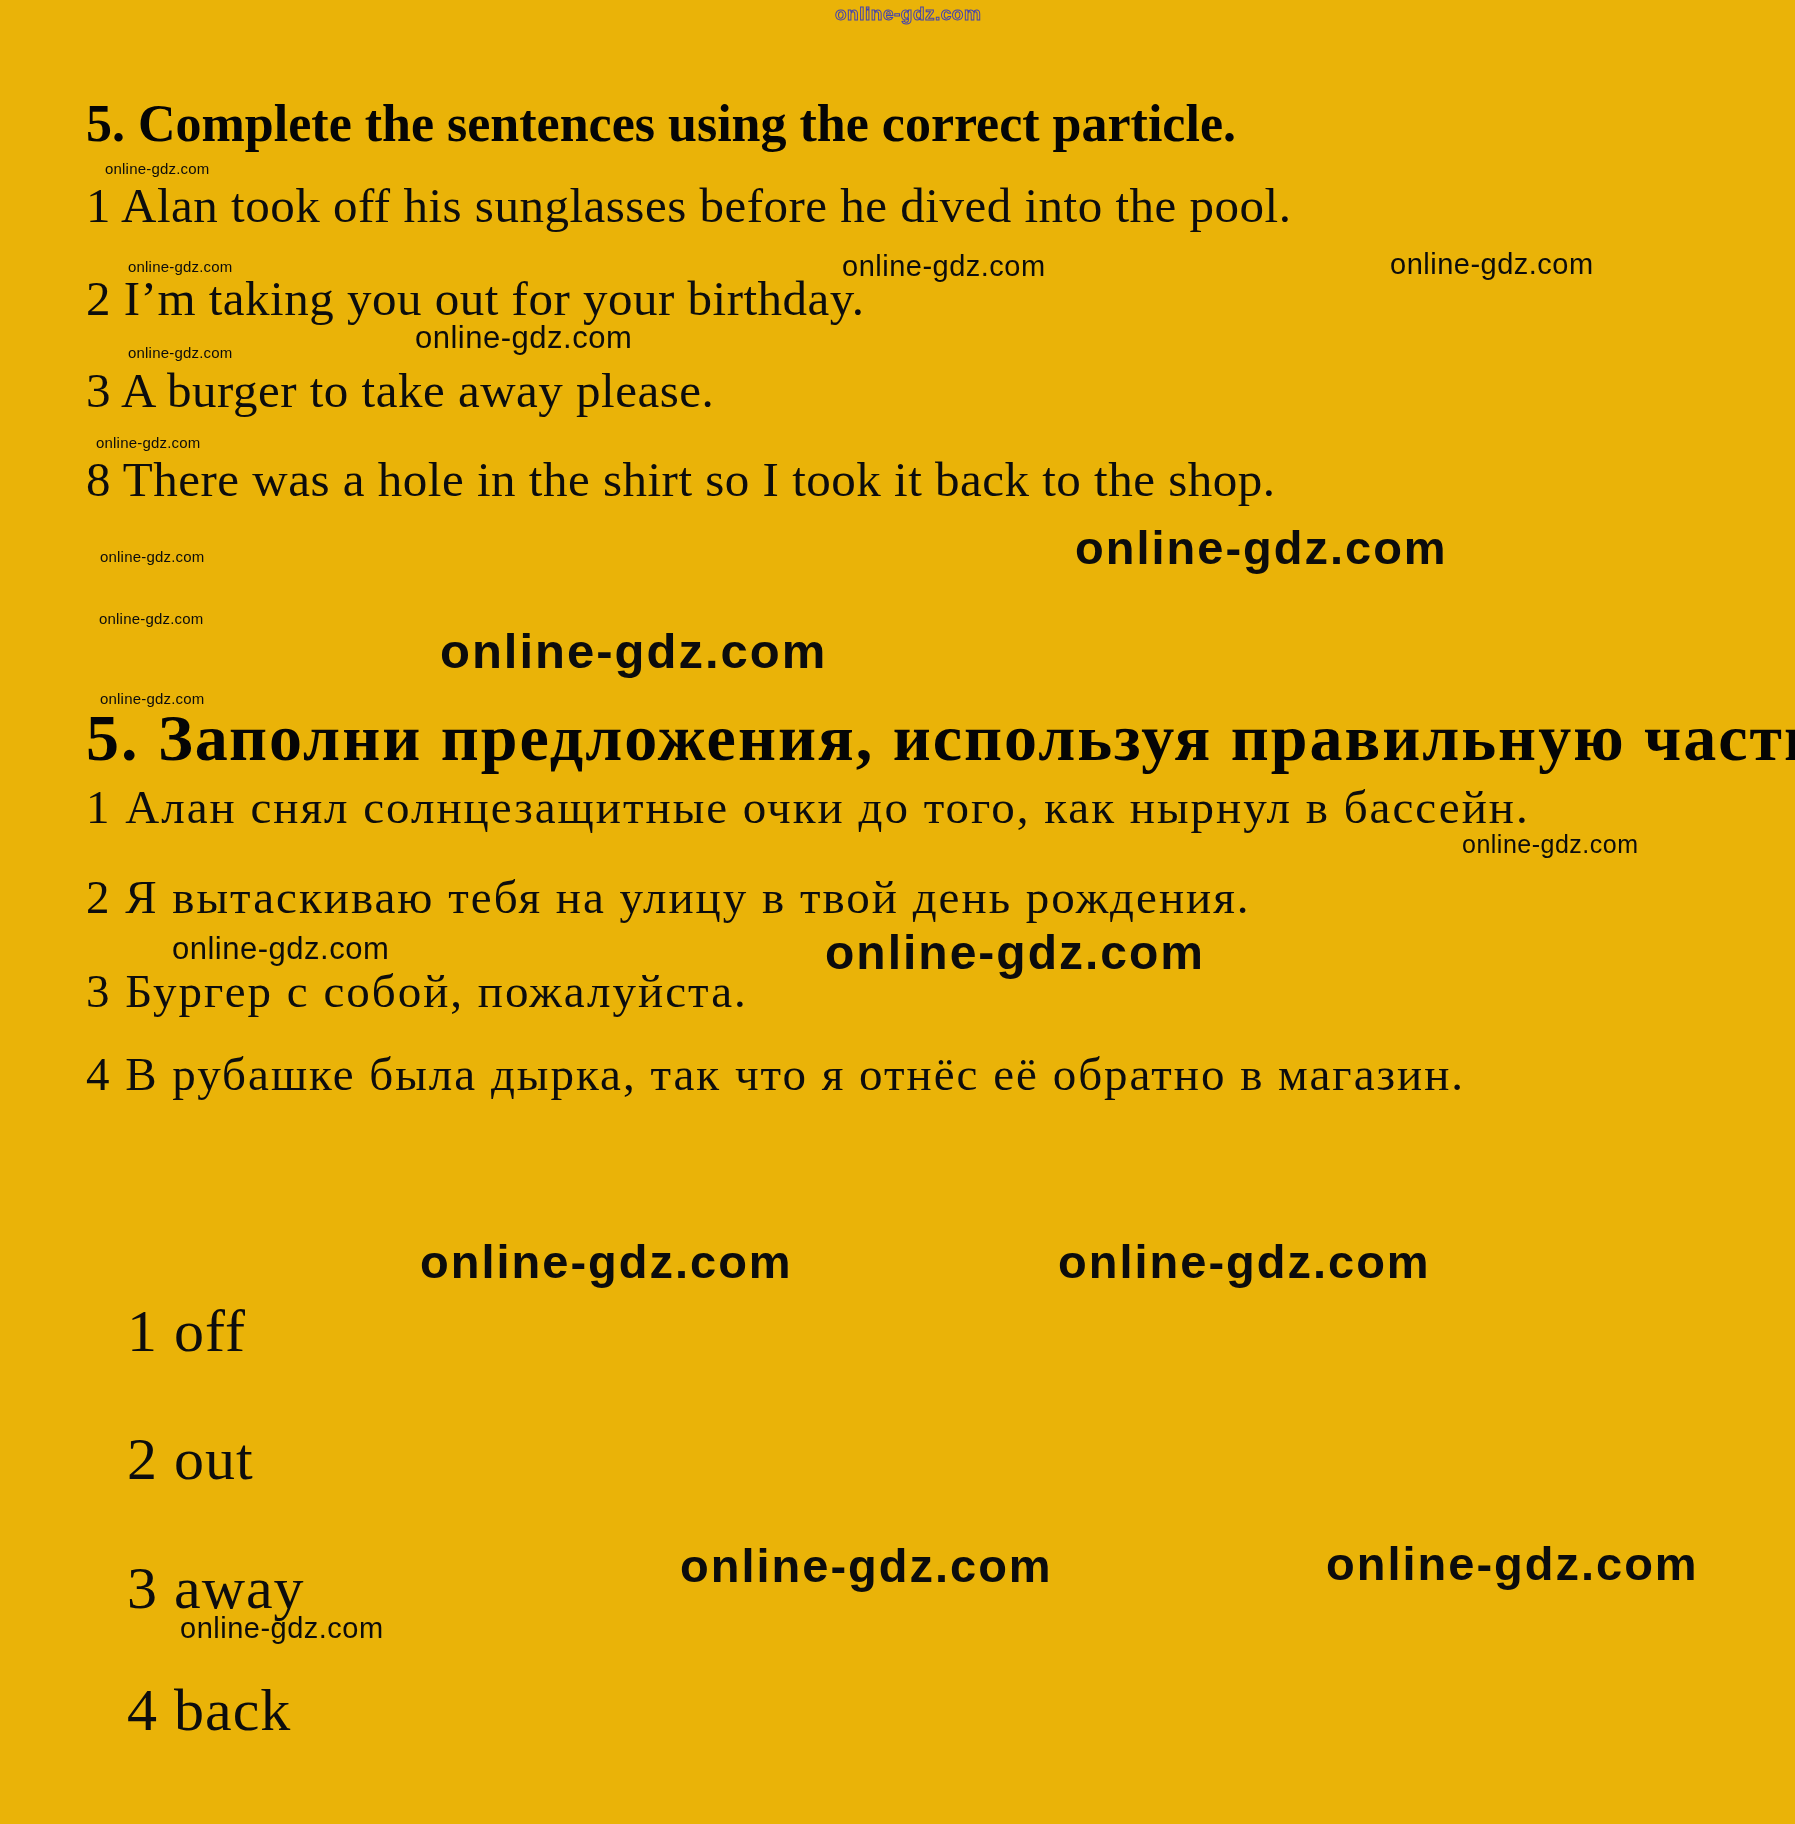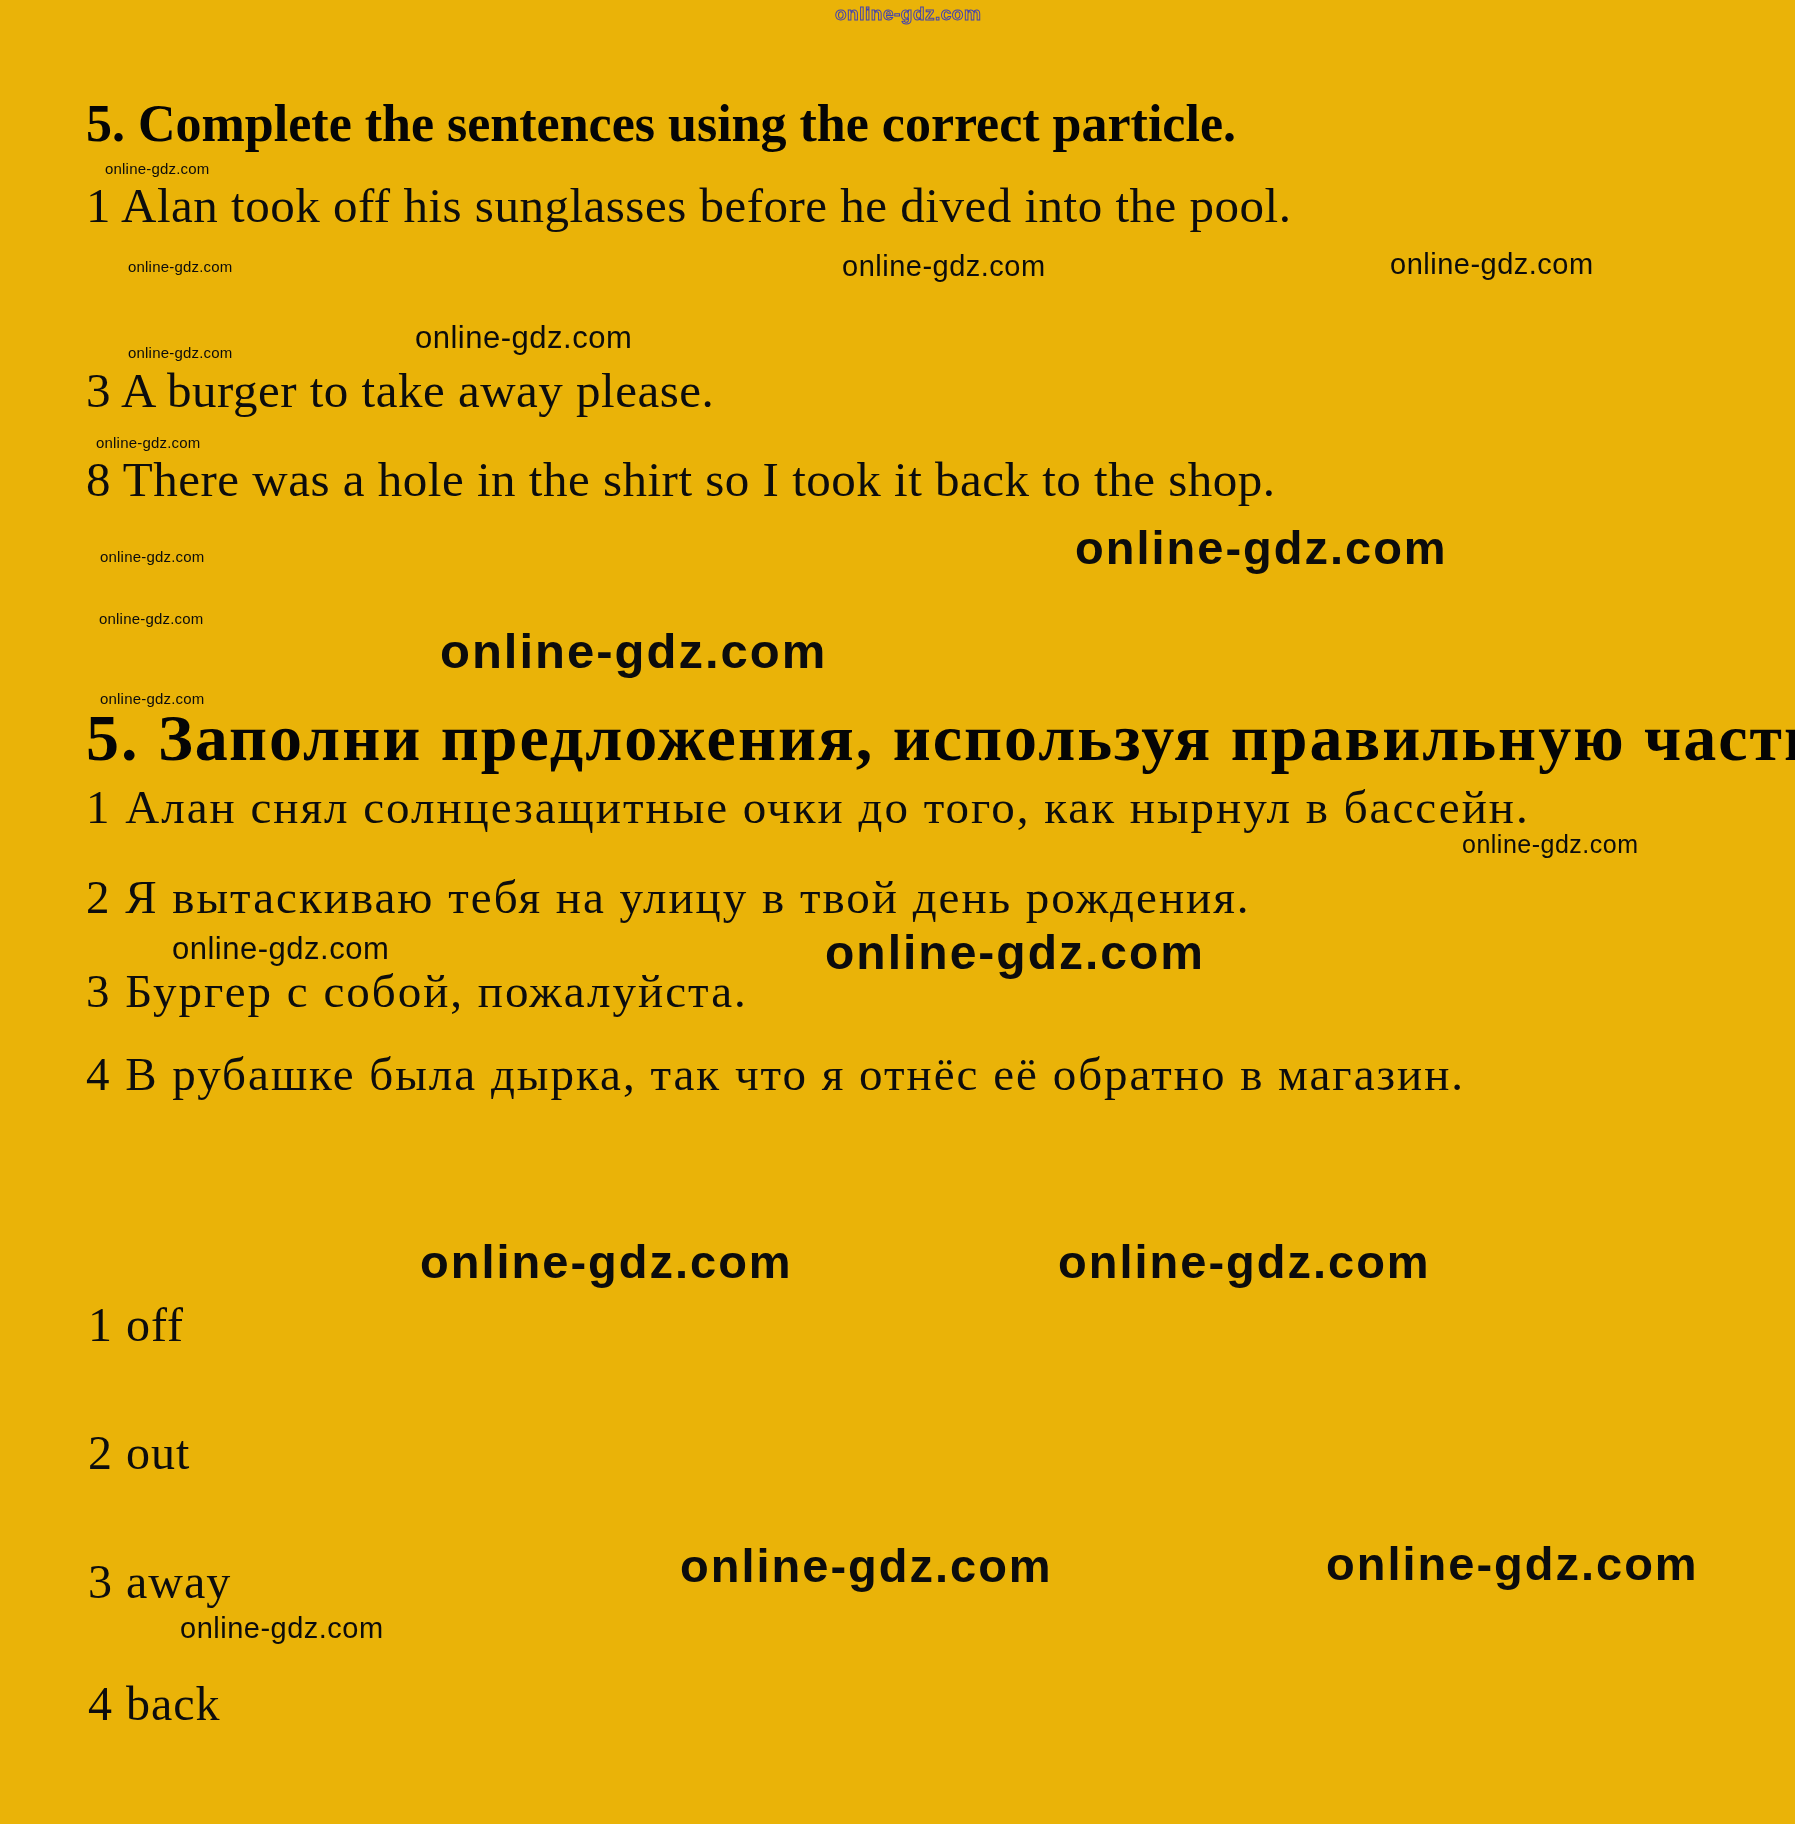--- a/index.html
+++ b/index.html
@@ -35,23 +35,24 @@
     letter-spacing: 0px;
     color: #050505;
   }
   .title-ru {
     font-size: 66px;
     font-weight: 700;
     letter-spacing: 2px;
     color: #050505;
   }
   .answer {
-    font-size: 48px;
+    font-size: 60px;
     letter-spacing: 1px;
     color: #0d0d0d;
+    margin-left: 39px;
   }
 
   
   .wm {
     font-family: "Liberation Sans", "DejaVu Sans", sans-serif;
     color: #0c0c0c;
   }
   .wm-s  { font-size: 15px; letter-spacing: 0.2px; }
   .wm-ms { font-size: 25px; letter-spacing: 0.5px; }
   .wm-m  { font-size: 29px; letter-spacing: 0.5px; }
@@ -77,20 +78,21 @@
   <div class="abs wm wm-s" style="left:105px; top:160px;">online-gdz.com</div>
 
   <div class="abs sent-en" style="left:86px; top:177px;">1 Alan took off his sunglasses before he dived into the pool.</div>
 
   <div class="abs wm wm-m" style="left:842px; top:250px;">online-gdz.com</div>
 
   <div class="abs wm wm-m" style="left:1390px; top:248px;">online-gdz.com</div>
 
   <div class="abs wm wm-s" style="left:128px; top:258px;">online-gdz.com</div>
 
+  <div class="abs sent-en" style="left:86px; top:270px;">2 I’m taking you out for your birthday.</div>
 
   <div class="abs wm wm-m" style="left:415px; top:320px; font-size:31px;">online-gdz.com</div>
 
   <div class="abs wm wm-s" style="left:128px; top:344px;">online-gdz.com</div>
 
   <div class="abs sent-en" style="left:86px; top:362px;">3 A burger to take away please.</div>
 
   <div class="abs wm wm-s" style="left:96px; top:434px;">online-gdz.com</div>
 
   <div class="abs sent-en" style="left:86px; top:451px;">8 There was a hole in the shirt so I took it back to the shop.</div>

